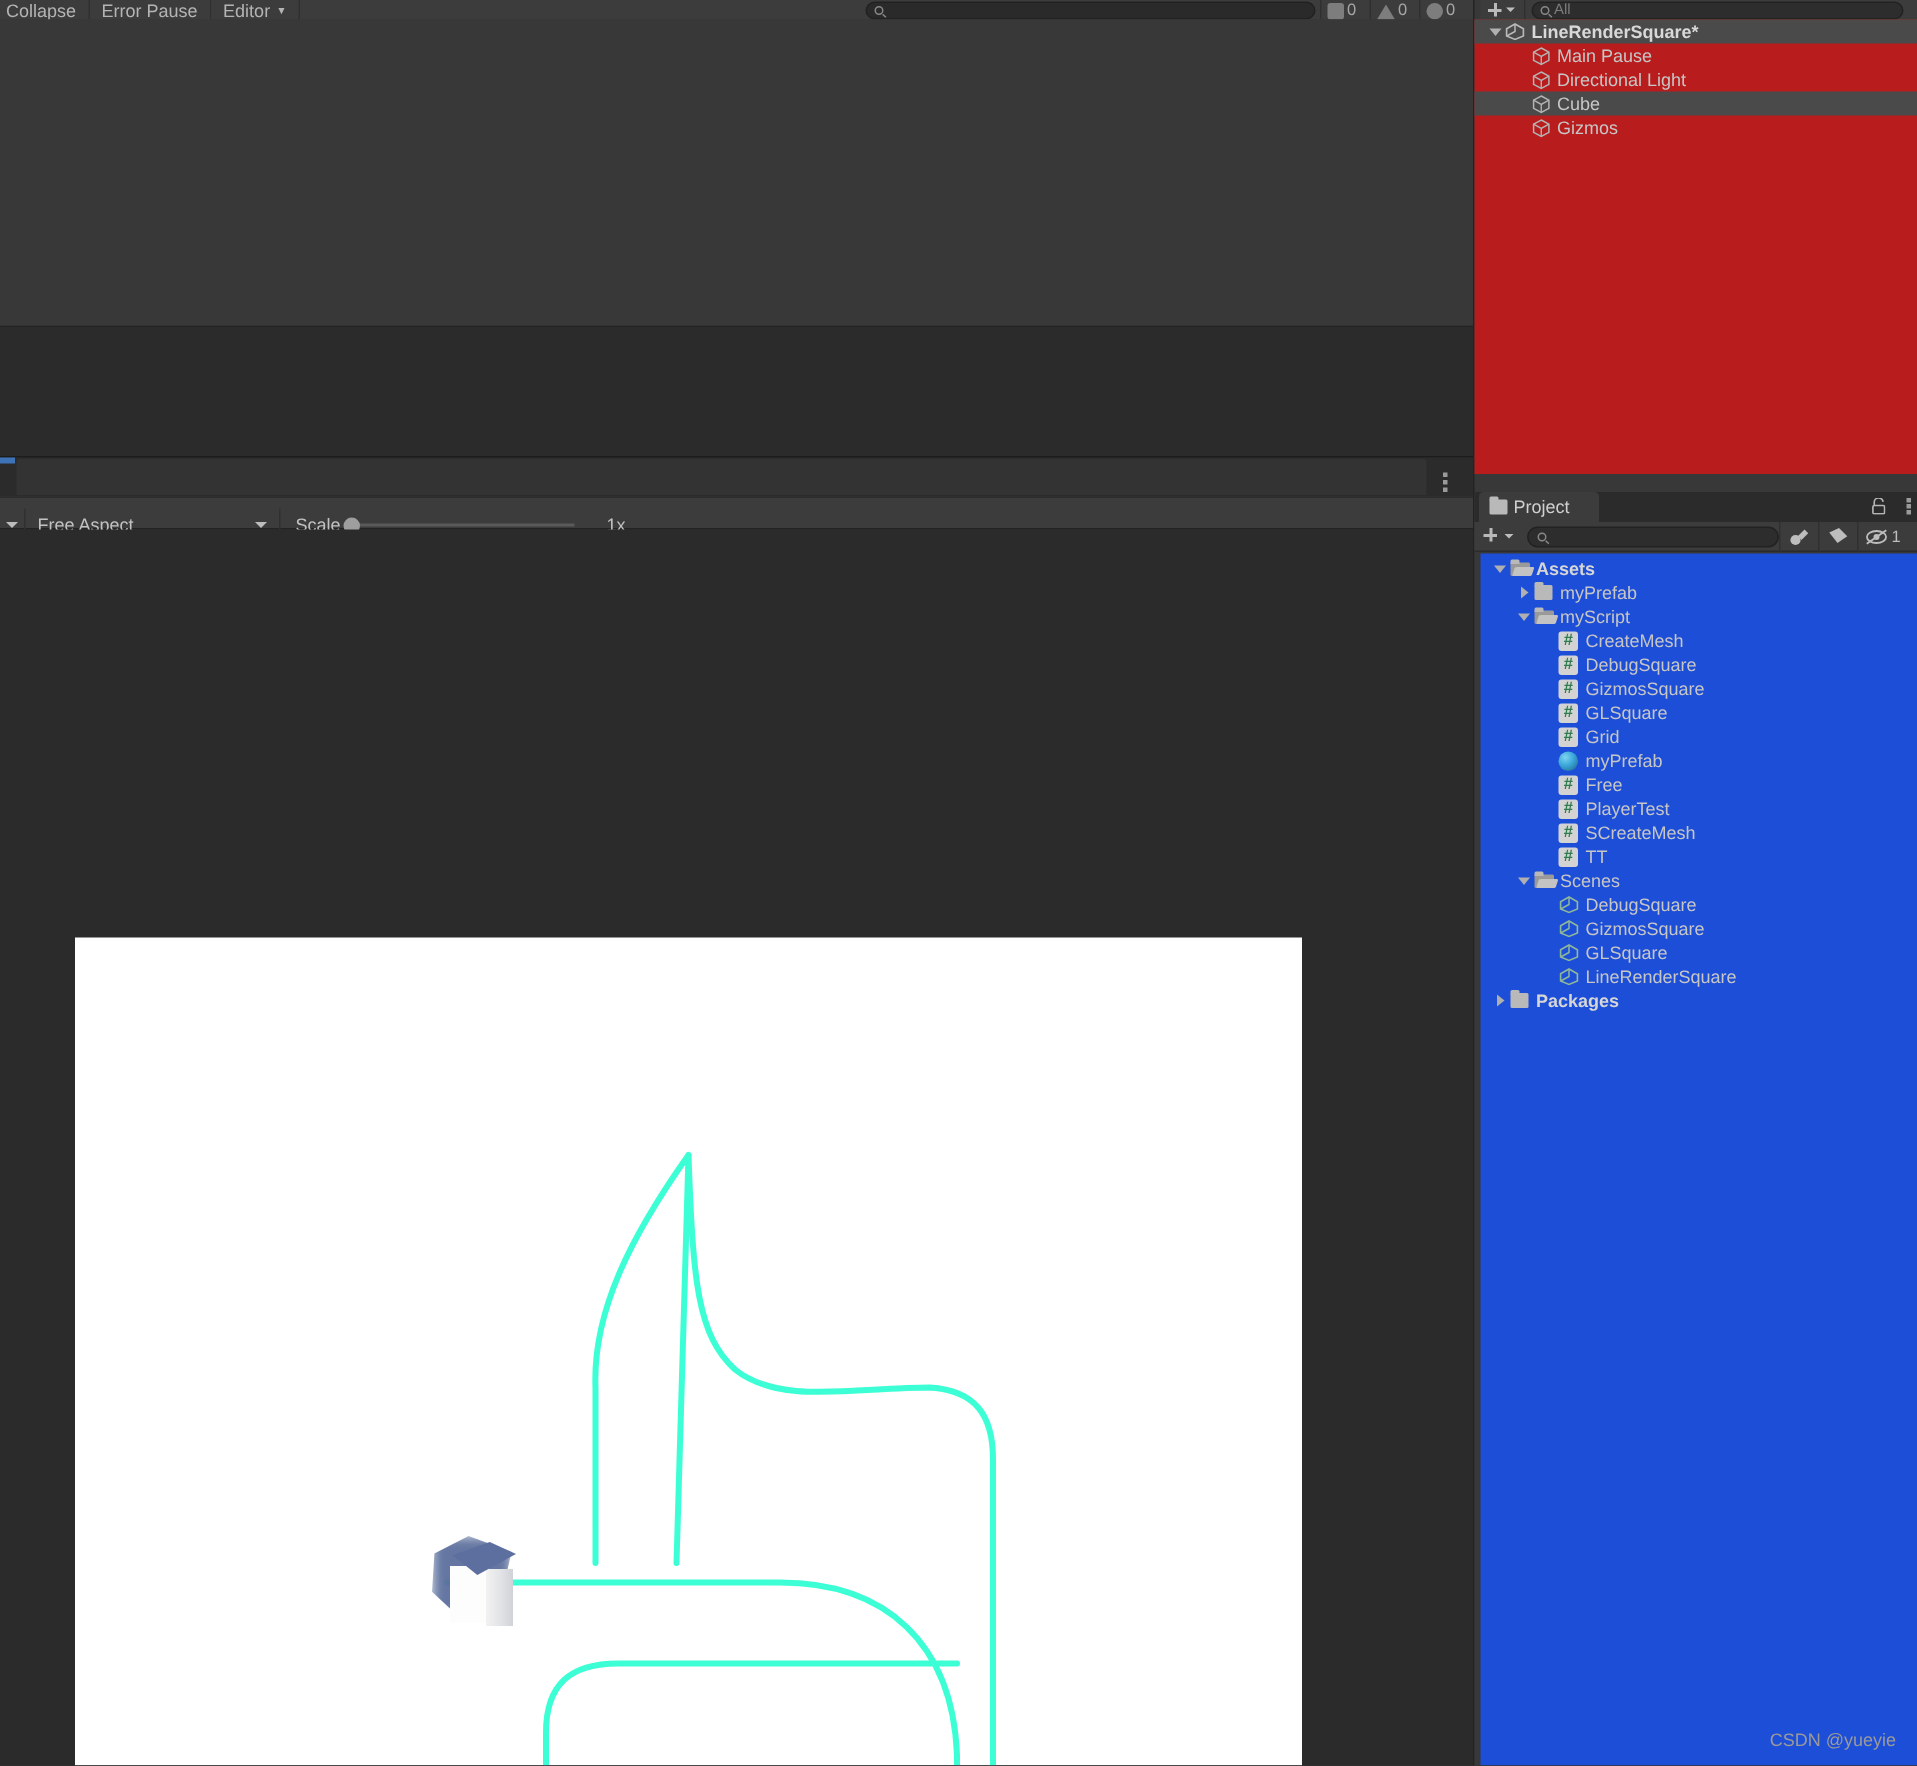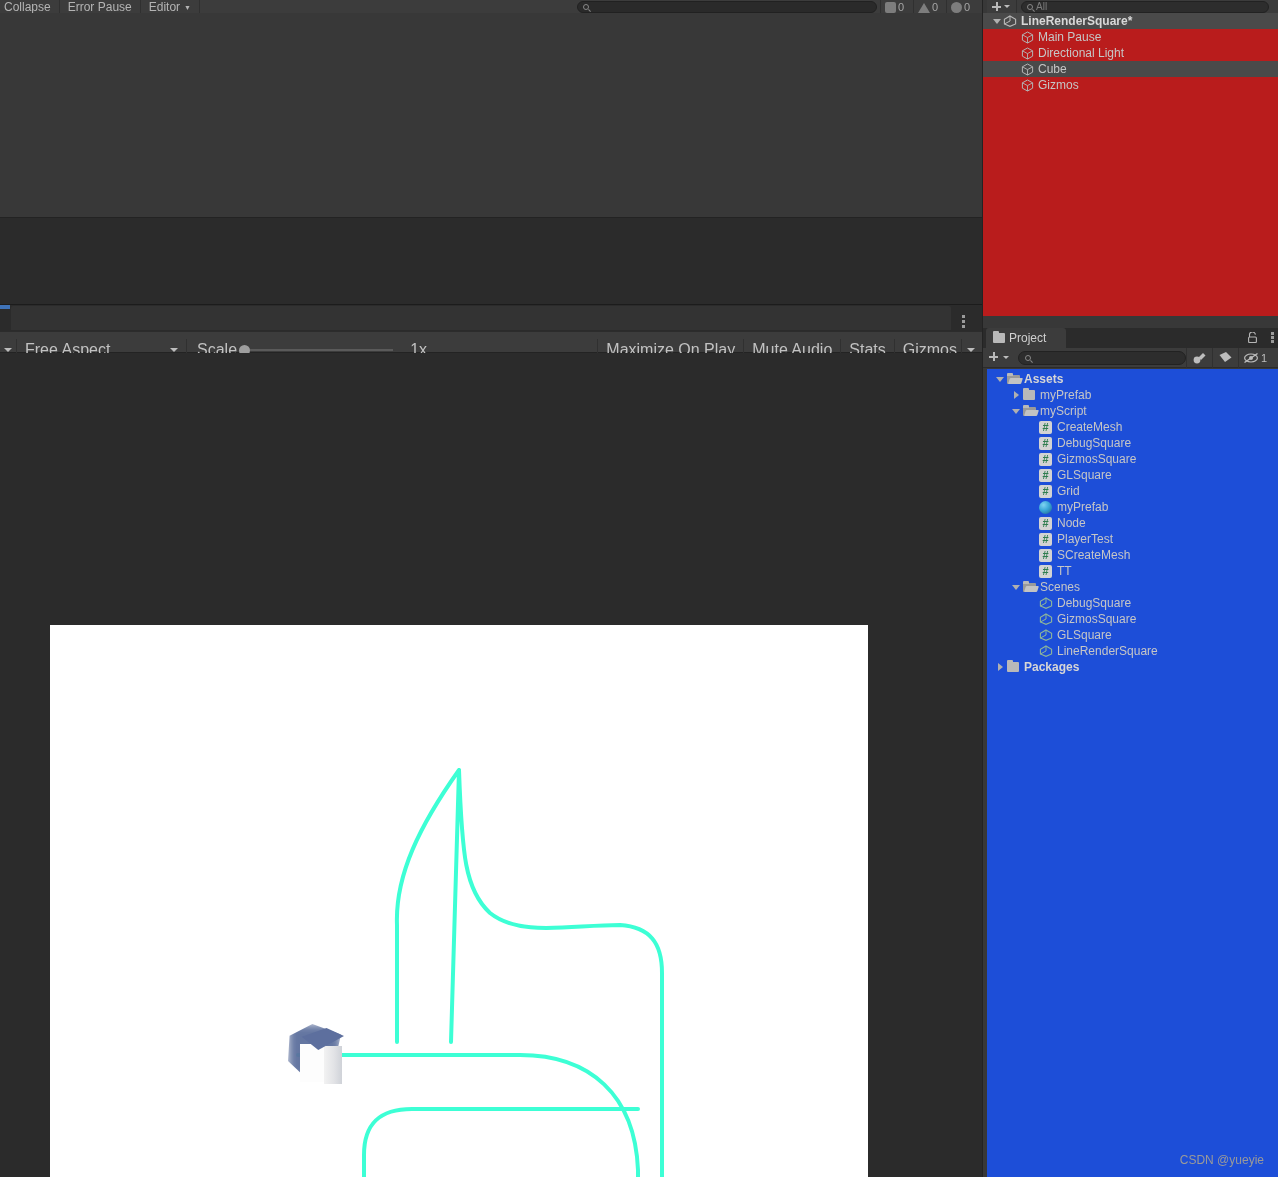--- a/index.html
+++ b/index.html
@@ -107,21 +107,21 @@
 
   
   #game-toolbar {
     position: absolute; left: 0; top: 113px; width: 982px; height: 22px;
     background: #3c3c3c;
     border-top: 1px solid #2c2c2c; border-bottom: 1px solid #232323;
     display: flex; align-items: center;
   }
   .gt-cell {
     height: 22px; display: flex; align-items: center;
-    padding: 0 8px; font-size: 16px; color: #c2c2c2;
+    padding: 0 8px; font-size: 12px; color: #c2c2c2;
     border-right: 1px solid #303030; white-space: nowrap; margin-top: 15px;
   }
   .gt-caret-left { padding: 0 4px; }
   .caret-down {
     width: 0; height: 0;
     border-left: 4px solid transparent; border-right: 4px solid transparent;
     border-top: 4px solid #bdbdbd; display: inline-block;
   }
   #aspect-cell { width: 170px; justify-content: space-between; }
   #scale-cell { display: flex; align-items: center; gap: 8px; padding-left: 10px; }
@@ -415,37 +415,20 @@
           <span class="caret-down"></span>
         </div>
         <div class="gt-cell" id="scale-cell" style="border-right:none;">
           <span>Scale</span>
           <span id="scale-track">
             <span id="scale-knob"></span>
           </span>
           <span id="scale-value">1x</span>
         </div>
 
-        <div id="gt-right">
-          <div class="gt-cell">
-            <span>Maximize On Play</span>
-          </div>
-          <div class="gt-cell">
-            <span>Mute Audio</span>
-          </div>
-          <div class="gt-cell">
-            <span>Stats</span>
-          </div>
-          <div class="gt-cell" style="padding-right:4px;">
-            <span>Gizmos</span>
-          </div>
-          <div class="gt-cell" style="padding:0 7px 0 5px;">
-            <span class="caret-down"></span>
-          </div>
-        </div>
       </div>
 
       <div id="game-view" style="background: rgb(43, 43, 43);">
         <div id="game-canvas" style="background: rgb(255, 255, 255);">
           <svg id="line-svg" viewBox="0 0 818 552">
             <path id="line-path" fill="none" stroke-width="4" stroke-linecap="round" stroke-linejoin="round" d="M 409 145 L 401 417 M 409 145 C 370 200 345 250 347 300 L 347 417 M 409 145 C 412 230 415 265 440 288 C 470 312 520 300 570 300 C 600 302 612 318 612 348 L 612 648 M 248 430 L 470 430 C 540 430 585 470 588 545 L 588 648 M 588 648 C 588 680 572 694 540 694 L 362 694 C 330 694 314 678 314 648 L 314 530 C 314 498 330 484 362 484 L 588 484" stroke="#3dffd5"></path>
           </svg>
           <div id="cube">
             <div id="cube-shadow"></div>
             <div id="cube-left" style="background: rgb(253, 253, 253);"></div>
@@ -667,21 +650,21 @@
               <span class="mat-icon"></span>
             </span>
             <span>myPrefab</span>
           </div>
           <div class="p-row">
             <span style="width: 38px; flex: 0 0 auto;"></span>
             <span class="p-fold"></span>
             <span style="display: flex; align-items: center;">
               <span class="cs-icon">#</span>
             </span>
-            <span>Node</span>
+            <span>Free</span>
           </div>
           <div class="p-row">
             <span style="width: 38px; flex: 0 0 auto;"></span>
             <span class="p-fold"></span>
             <span style="display: flex; align-items: center;">
               <span class="cs-icon">#</span>
             </span>
             <span>PlayerTest</span>
           </div>
           <div class="p-row">

